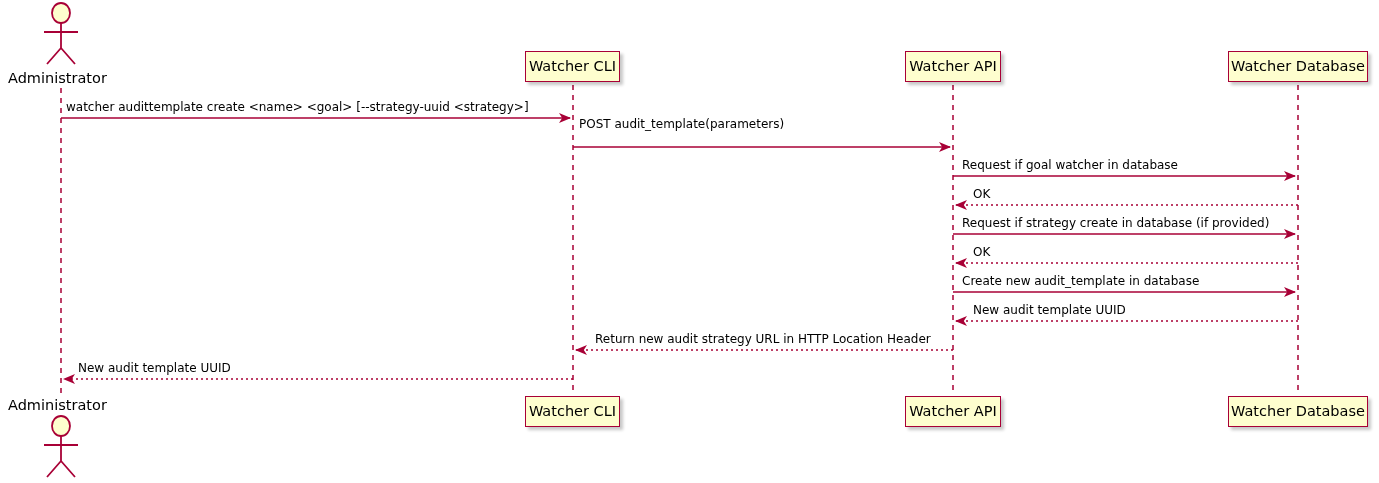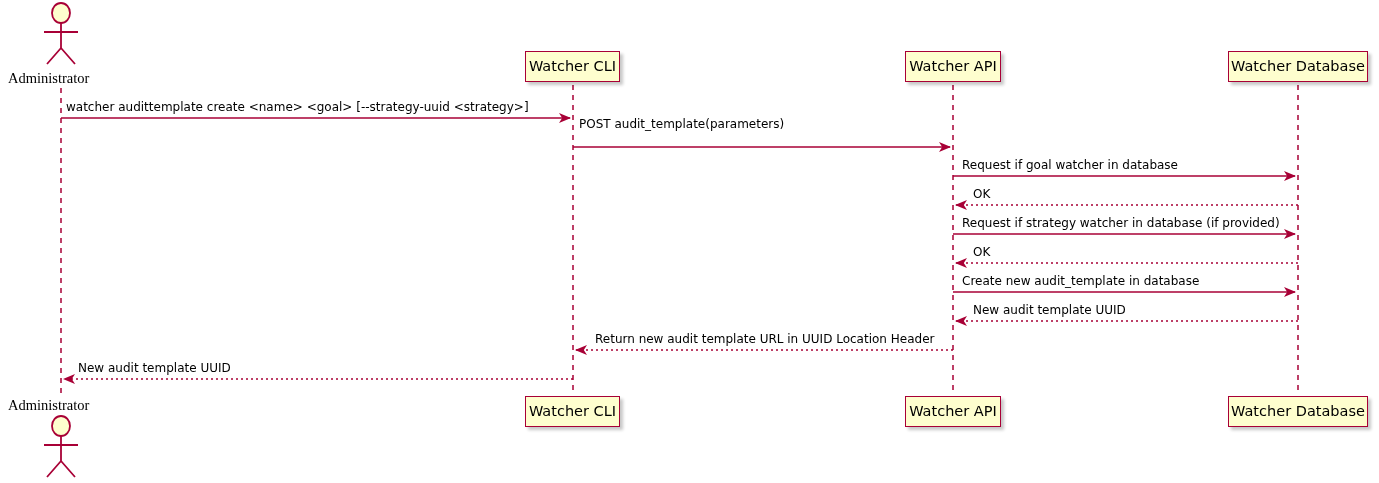--- a/index.html
+++ b/index.html
@@ -44,21 +44,20 @@
     display: block;
     padding: 0 2px;
   }
   
   .actor-label {
     position: absolute;
     font-size: 14.5px;
     color: #000000;
     white-space: nowrap;
     line-height: 1;
-    font-family: Liberation Serif, serif;
   }
   
   .msg {
     position: absolute;
     font-size: 12px;
     color: #000000;
     white-space: nowrap;
     line-height: 1;
   }
 </style>
@@ -136,25 +135,25 @@
   <div class="actor-label" style="left:8px; top:398px;">Administrator</div>
 
   <div class="msg" style="left:66px; top:101px;">watcher audittemplate create &lt;name&gt; &lt;goal&gt; [--strategy-uuid &lt;strategy&gt;]</div>
 
   <div class="msg" style="left:579px; top:118px;">POST audit_template(parameters)</div>
 
   <div class="msg" style="left:962px; top:159px;">Request if goal watcher in database</div>
 
   <div class="msg" style="left:973px; top:188px;">OK</div>
 
-  <div class="msg" style="left:962px; top:217px;">Request if strategy watcher in database (if provided)</div>
+  <div class="msg" style="left:962px; top:217px;">Request if strategy create in database (if provided)</div>
 
   <div class="msg" style="left:973px; top:246px;">OK</div>
 
   <div class="msg" style="left:962px; top:275px;">Create new audit_template in database</div>
 
   <div class="msg" style="left:973px; top:304px;">New audit template UUID</div>
 
-  <div class="msg" style="left:595px; top:333px;">Return new audit template URL in UUID Location Header</div>
+  <div class="msg" style="left:595px; top:333px;">Return new audit strategy URL in HTTP Location Header</div>
 
   <div class="msg" style="left:78px; top:362px;">New audit template UUID</div>
 
 </div>
 
 </body></html>

